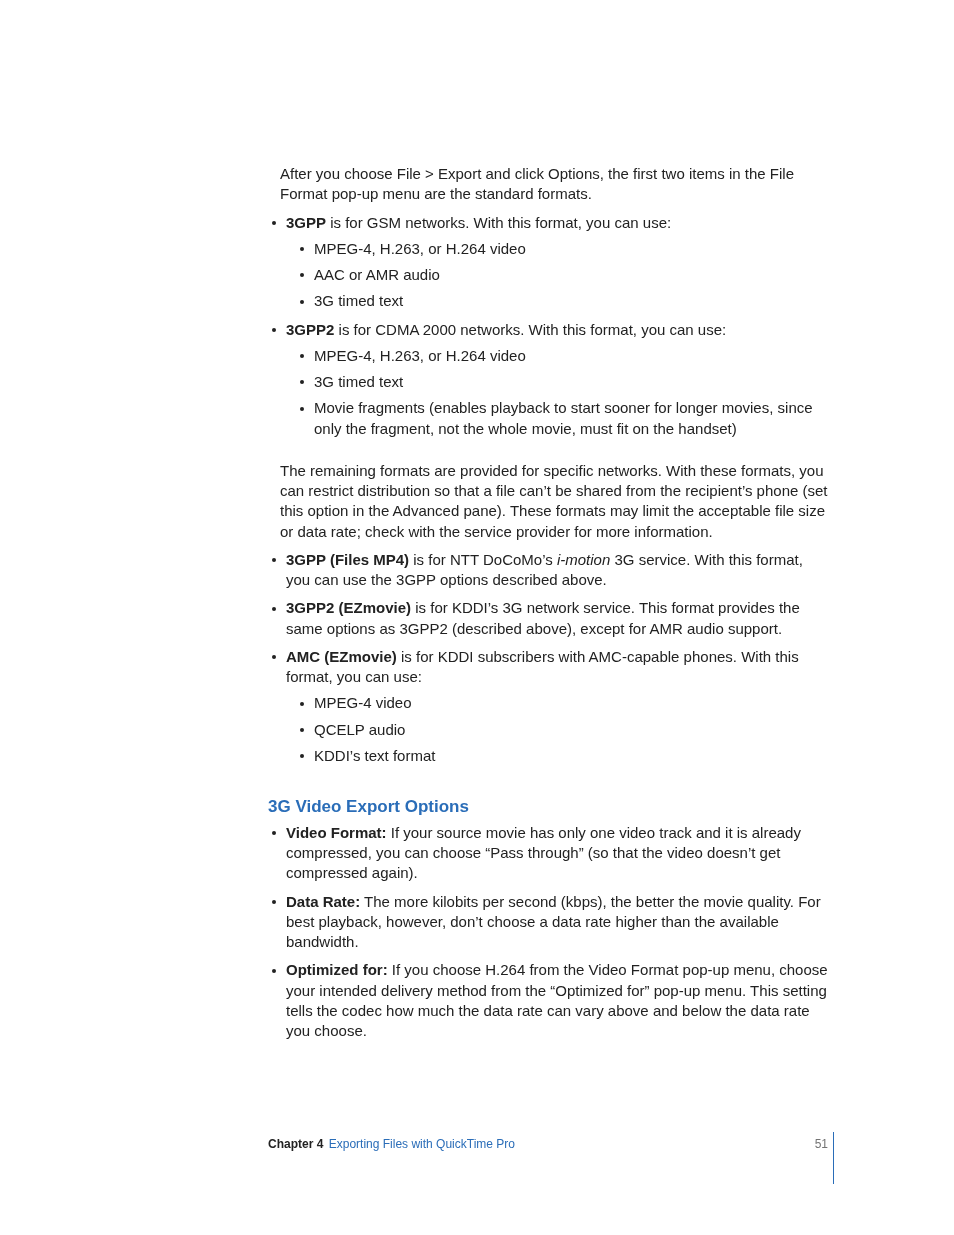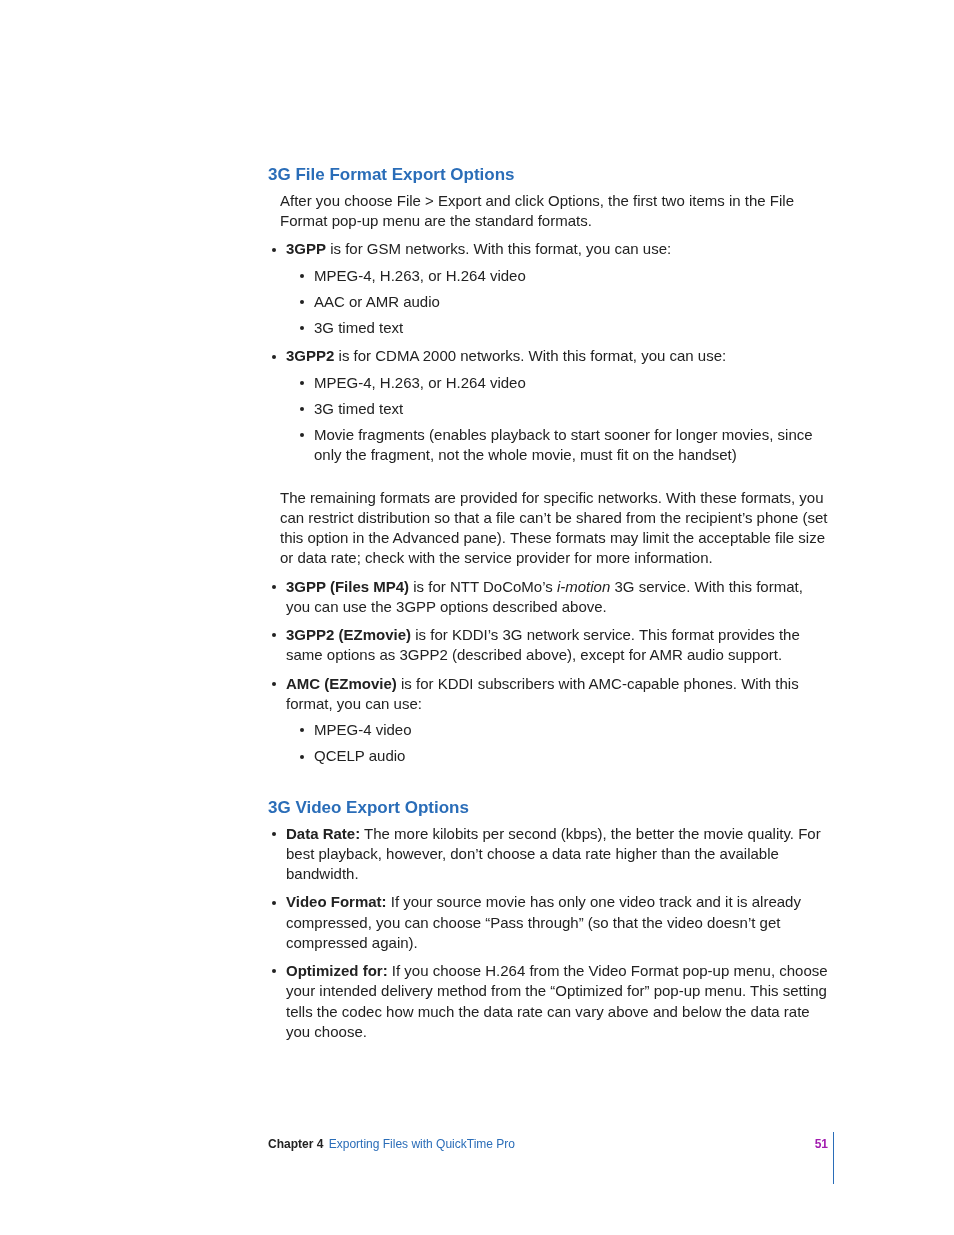--- a/index.html
+++ b/index.html
@@ -74,36 +74,35 @@
 
   .footer {
     position: absolute;
     left: 268px;
     top: 1136px;
     width: 560px;
     font-size: 12px;
   }
   .footer .chap { font-weight: 700; color: #222; margin-right: 2px; }
   .footer .title { color: #2a6db8; }
-  .footer .pnum { color: #a21caf; position: absolute; right: 0; top: 0; font-weight: 700; }
+  .footer .pnum { color: #737373; position: absolute; right: 0; top: 0; font-weight: 400; }
   .rule {
     position: absolute;
     left: 833px;
     top: 1132px;
     width: 1px;
     height: 52px;
     background: #2a6db8;
   }
 </style>
 </head>
 <body>
 
 <div class="page">
 
-  <h3 class="blue">3G File Format Export Options</h3>
   <p>After you choose File &gt; Export and click Options, the first two items in the File Format pop-up menu are the standard formats.</p>
 
   <ul class="outer">
     <li>
       <span class="bold">3GPP</span><span> is for GSM networks. With this format, you can use:</span>
       <ul class="inner">
         <li>MPEG-4, H.263, or H.264 video</li>
         <li>AAC or AMR audio</li>
         <li>3G timed text</li>
       </ul>
@@ -126,33 +125,34 @@
       <span class="bold">3GPP (Files MP4)</span><span> is for NTT DoCoMo’s </span><span class="ital">i-motion</span><span> 3G service. With this format, you can use the 3GPP options described above.</span>
     </li>
     <li>
       <span class="bold">3GPP2 (EZmovie)</span><span> is for KDDI’s 3G network service. This format provides the same options as 3GPP2 (described above), except for AMR audio support.</span>
     </li>
     <li>
       <span class="bold">AMC (EZmovie)</span><span> is for KDDI subscribers with AMC-capable phones. With this format, you can use:</span>
       <ul class="inner">
         <li>MPEG-4 video</li>
         <li>QCELP audio</li>
+        <li>KDDI’s text format</li>
       </ul>
     </li>
   </ul>
 
   <div class="spacer-big"></div>
 
   <h3 class="blue">3G Video Export Options</h3>
   <ul class="outer" style="margin-top:2px;">
     <li>
-      <span class="bold">Data Rate:</span><span>  The more kilobits per second (kbps), the better the movie quality. For best playback, however, don’t choose a data rate higher than the available bandwidth.</span>
+      <span class="bold">Video Format:</span><span>  If your source movie has only one video track and it is already compressed, you can choose “Pass through” (so that the video doesn’t get compressed again).</span>
     </li>
     <li>
-      <span class="bold">Video Format:</span><span>  If your source movie has only one video track and it is already compressed, you can choose “Pass through” (so that the video doesn’t get compressed again).</span>
+      <span class="bold">Data Rate:</span><span>  The more kilobits per second (kbps), the better the movie quality. For best playback, however, don’t choose a data rate higher than the available bandwidth.</span>
     </li>
     <li>
       <span class="bold">Optimized for:</span><span>  If you choose H.264 from the Video Format pop-up menu, choose your intended delivery method from the “Optimized for” pop-up menu. This setting tells the codec how much the data rate can vary above and below the data rate you choose.</span>
     </li>
   </ul>
 </div>
 
 <div class="footer">
   <span class="chap">Chapter 4</span>
   <span class="title">Exporting Files with QuickTime Pro</span>

